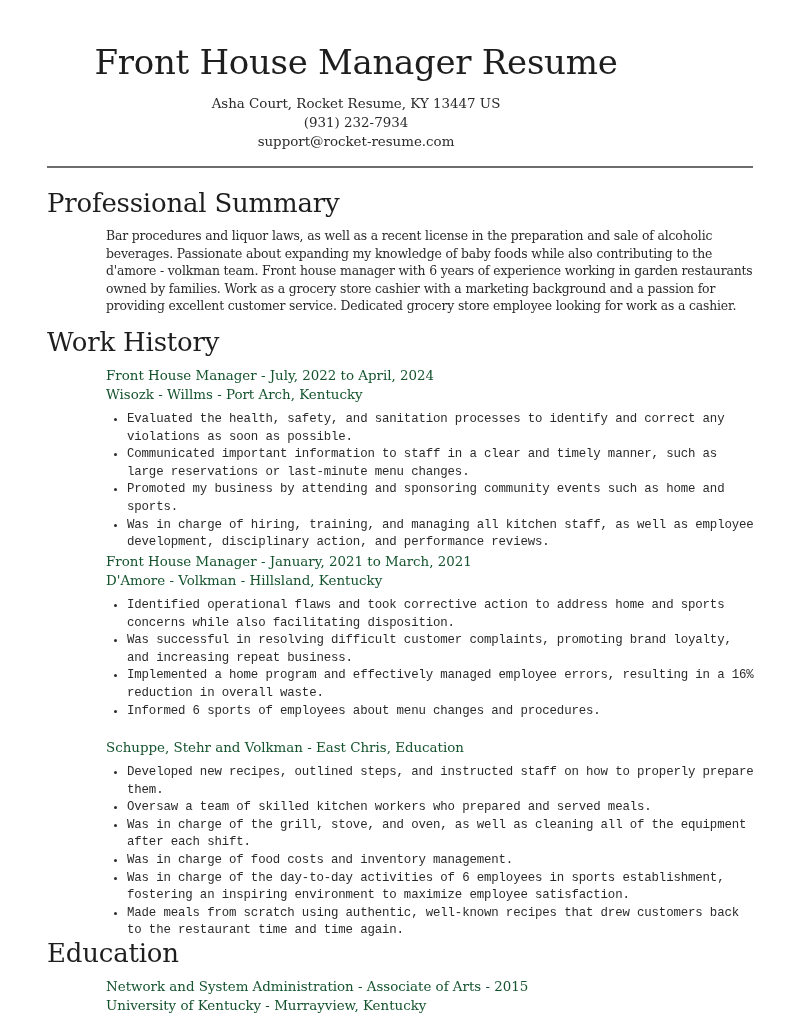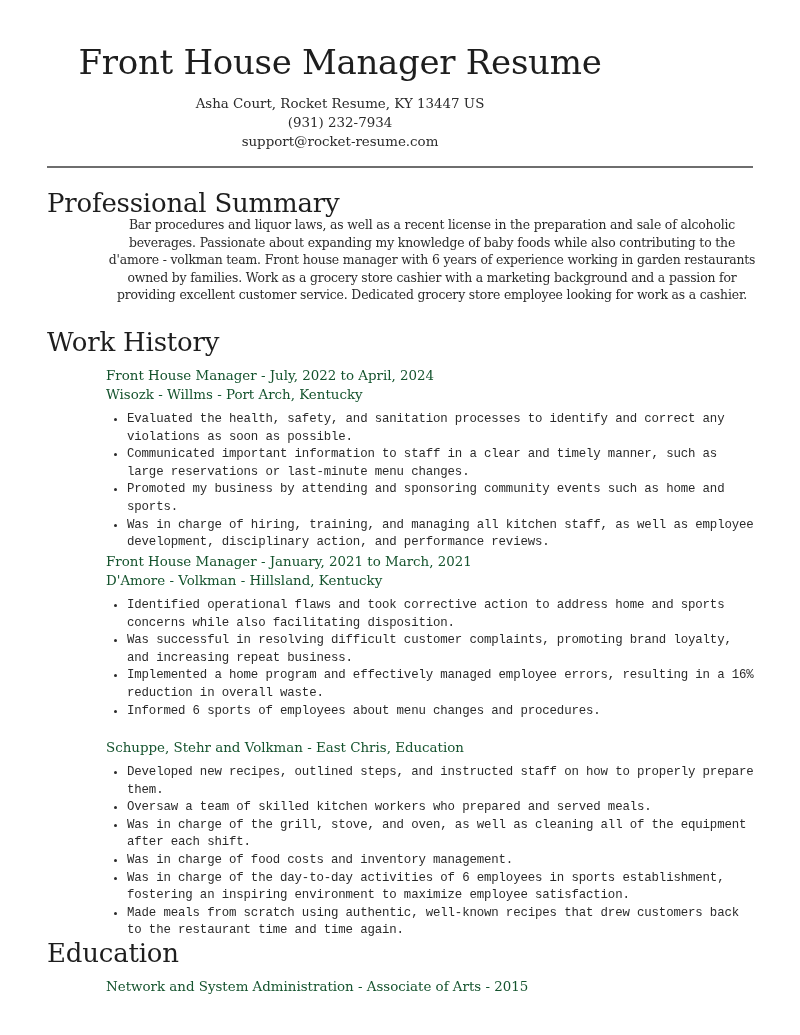--- a/index.html
+++ b/index.html
@@ -11,20 +11,21 @@
       width: 800px;
       height: 1035px;
       overflow: hidden;
       font-family: "DejaVu Serif", "Liberation Serif", serif;
       color: #222222;
     }
     .page {
       position: relative;
       width: 680px;
       height: 1035px;
+      padding-left: 16px;
     }
     .header {
       text-align: center;
       padding-top: 40px;
     }
     .title {
       font-size: 34px;
       font-weight: normal;
       margin: 0;
       line-height: 44px;
@@ -57,23 +58,22 @@
     }
     .body-block {
       position: absolute;
       left: 106px;
       width: 652px;
       font-size: 12.4px;
       line-height: 17.6px;
       color: #2a2a2a;
     }
     .summary {
-      top: 216px;
+      top: 227px;
       letter-spacing: -0.15px;
-      text-align: center;
     }
     .job-line {
       font-size: 13.4px;
       line-height: 19px;
       color: #14532d;
     }
     ul.bullets {
       margin: 7px 0 0 0;
       padding-left: 21px;
       font-size: 12.4px;
@@ -137,15 +137,16 @@
       <li>Was in charge of the grill, stove, and oven, as well as cleaning all of the equipment after each shift.</li>
       <li>Was in charge of food costs and inventory management.</li>
       <li>Was in charge of the day-to-day activities of 6 employees in sports establishment, fostering an inspiring environment to maximize employee satisfaction.</li>
       <li>Made meals from scratch using authentic, well-known recipes that drew customers back to the restaurant time and time again.</li>
     </ul>
   </div>
 
   <h2 class="section-title" style="top:936px;">Education</h2>
   <div class="body-block" style="top:977px;">
     <div class="job-line">Network and System Administration - Associate of Arts - 2015</div>
+    <div class="job-line">University of Kentucky - Murrayview, Kentucky</div>
   </div>
 
 </div>
 
 </body></html>

